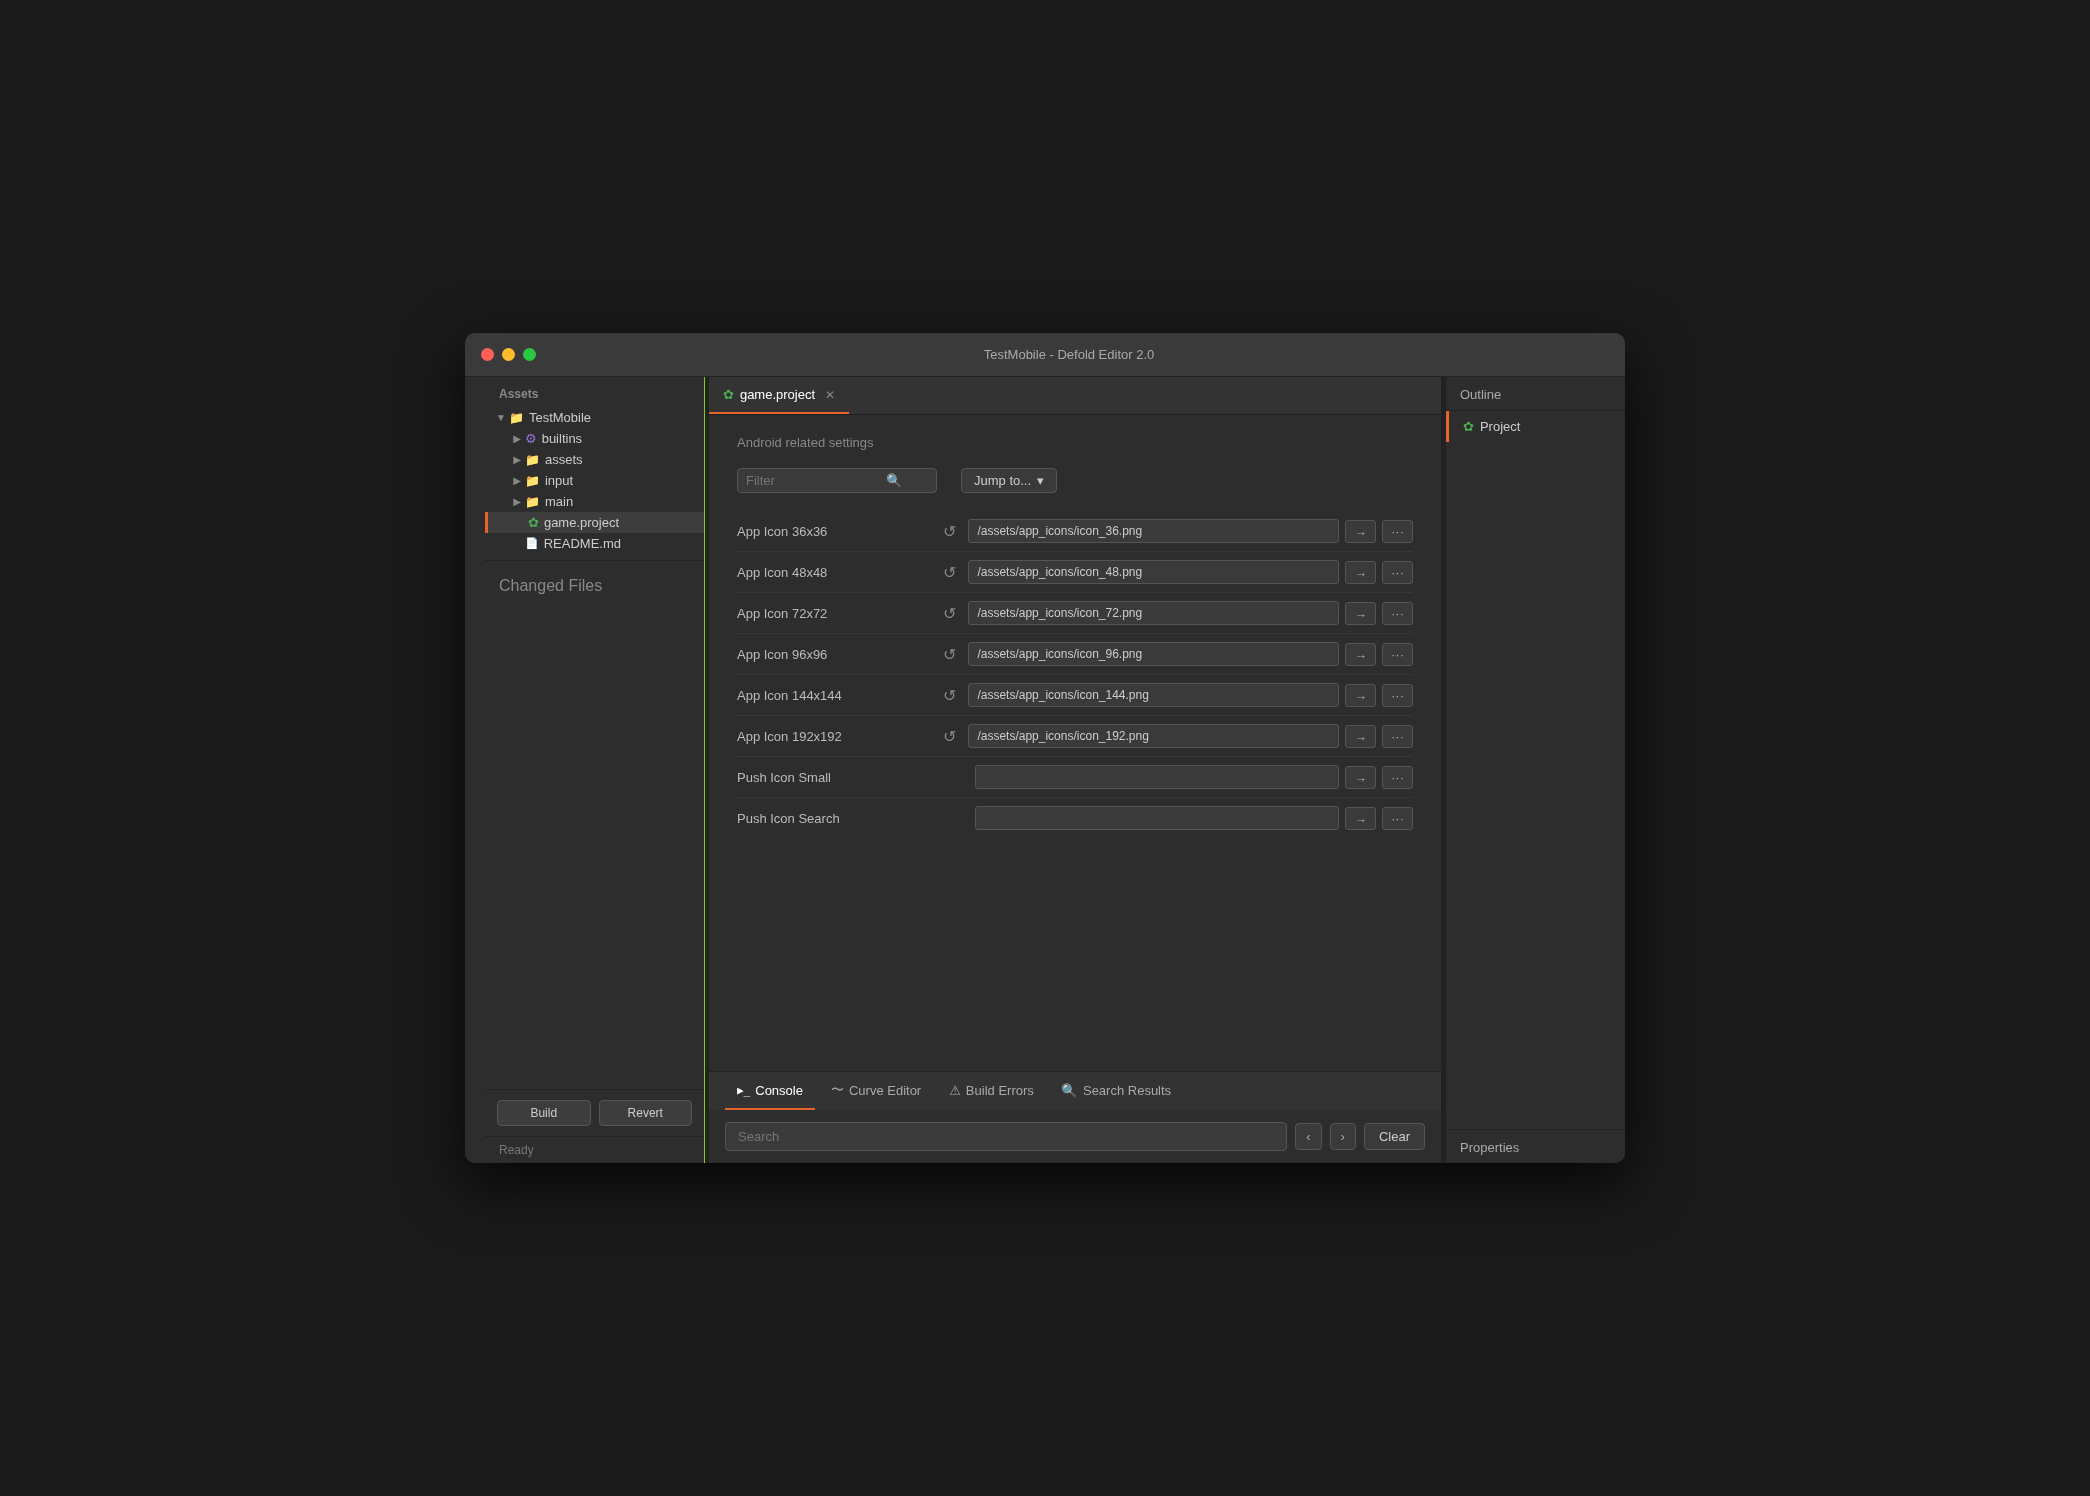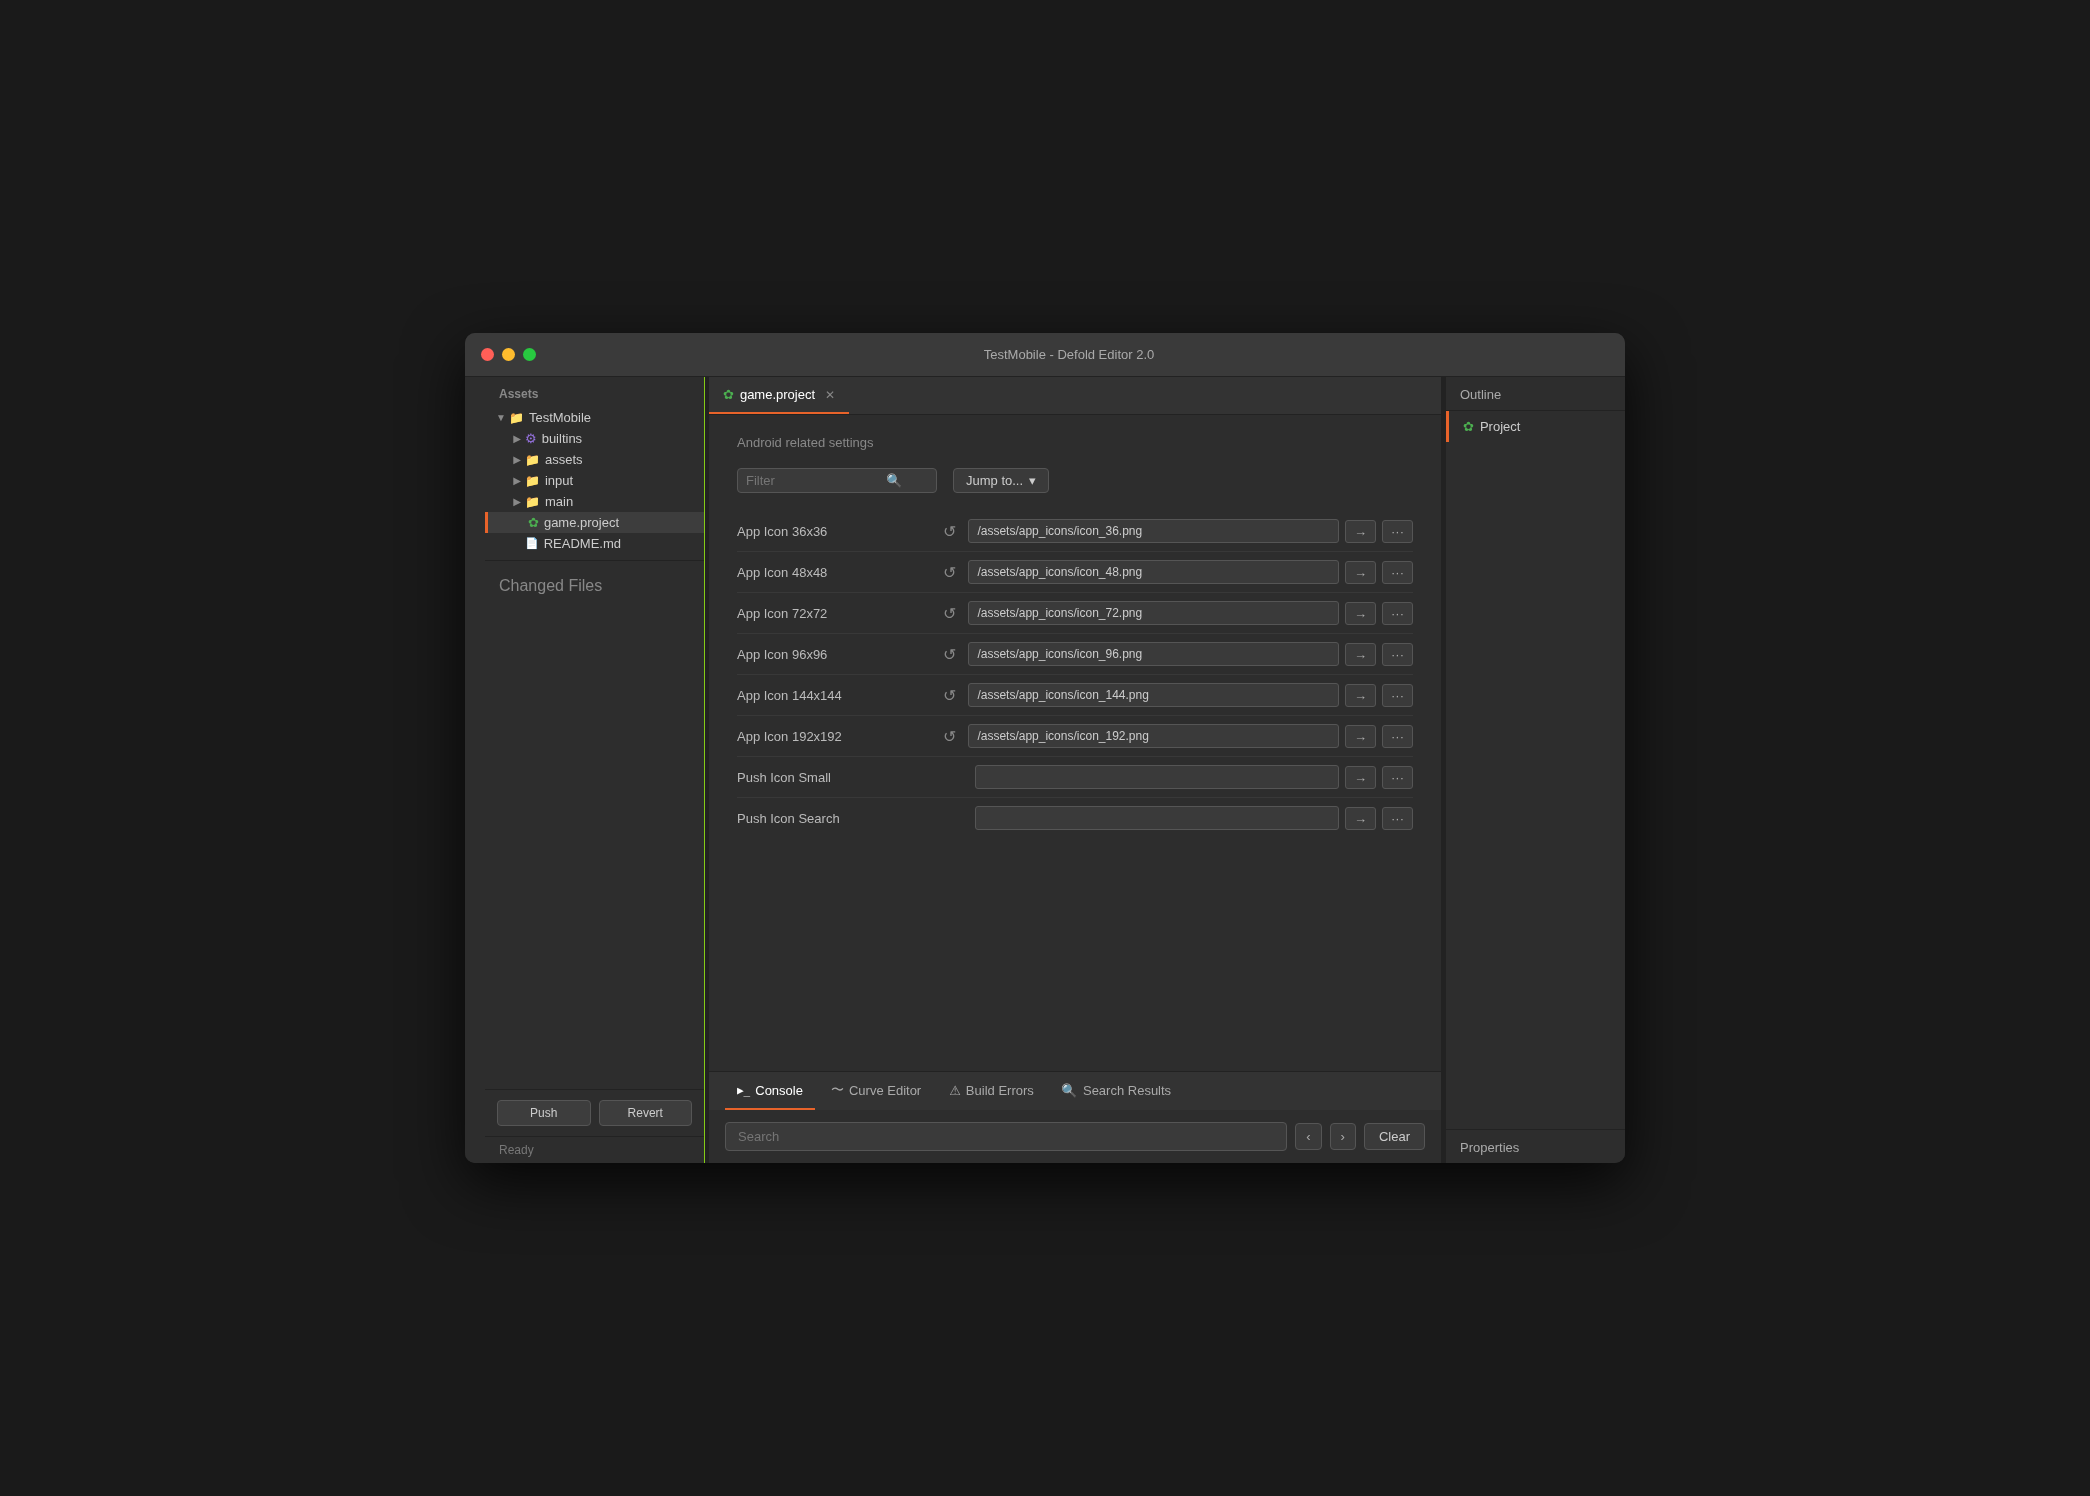--- a/index.html
+++ b/index.html
@@ -187,21 +187,21 @@
       font-weight: 300;
       margin-bottom: 6px;
     }
     .section-subtitle {
       font-size: 13px;
       color: #888;
       margin-bottom: 18px;
     }
     .filter-row {
       display: flex;
-      gap: 16px;
+      gap: 24px;
       margin-bottom: 18px;
     }
     .filter-input-wrap {
       display: flex;
       align-items: center;
       background: #3a3a3a;
       border: 1px solid #555;
       border-radius: 4px;
       padding: 4px 8px;
       flex: 0 0 200px;
@@ -445,21 +445,21 @@
         <span>README.md</span>
       </div>
 
       <hr class="sidebar-divider">
 
       <div class="changed-files-header">Changed Files</div>
 
       <div style="flex:1;"></div>
 
       <div class="sidebar-bottom">
-        <div class="btn-bottom">Push</div>
+        <div class="btn-bottom">Build</div>
         <div class="btn-bottom">Revert</div>
       </div>
 
       <div class="status-bar">Ready</div>
     </div>
 
     <div class="resize-handle"></div>
 
     <div class="editor-area">
 

